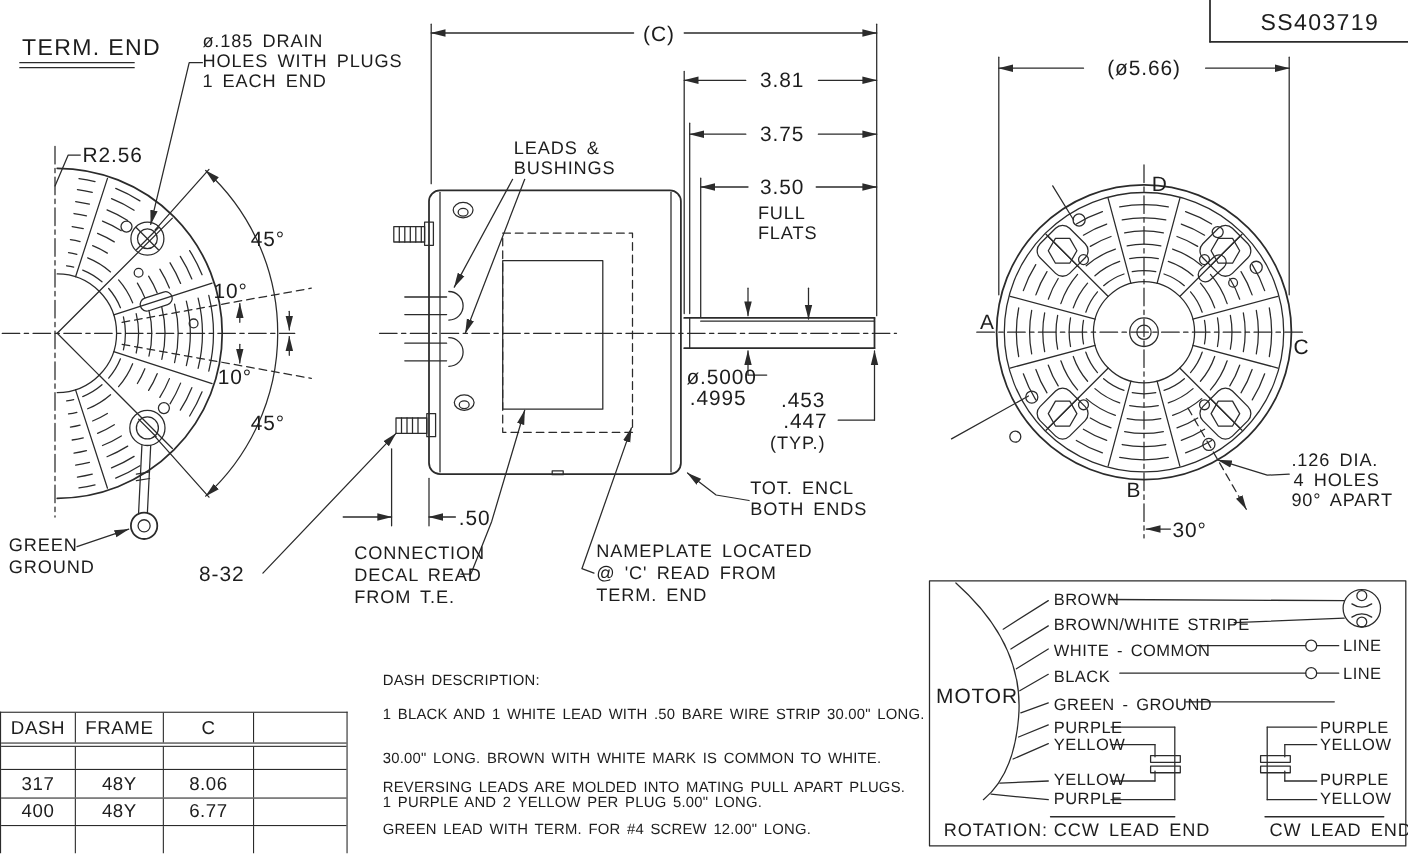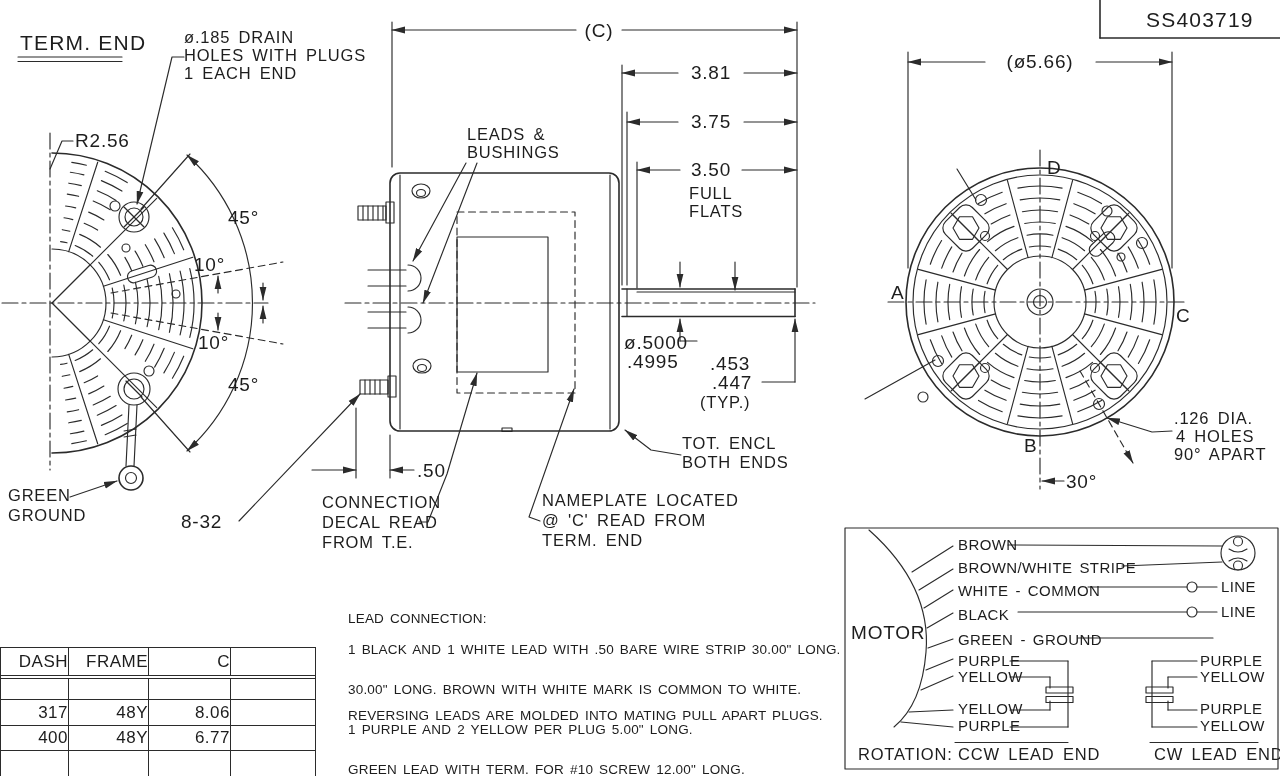--- a/index.html
+++ b/index.html
@@ -15,32 +15,32 @@
   .t17{font-size:16.5px;letter-spacing:.8px;word-spacing:3px}
   .t19{font-size:19px;letter-spacing:.8px;word-spacing:3px}
   .t21{font-size:21px;letter-spacing:1.2px}
   .mid{text-anchor:middle}
 
   .size-table{position:absolute;left:0;top:647px;width:316px;box-sizing:border-box;
       border:1.6px solid #2b2b2b;border-bottom:none;font-size:17px;letter-spacing:.5px}
   .size-table .tr{display:grid;grid-template-columns:68px 80px 82px auto;border-bottom:1.6px solid #2b2b2b}
   .size-table .tr.hd{border-bottom:4.5px double #2b2b2b}
   .size-table .tr.last{border-bottom:none}
-  .size-table .td{border-right:1.6px solid #2b2b2b;text-align:right;overflow:hidden}
+  .size-table .td{border-right:1.6px solid #2b2b2b;text-align:center;overflow:hidden}
   .size-table .td:last-child{border-right:none}
   .size-table .tr.hd .td{height:27px;line-height:27px}
   .size-table .tr.empty1 .td{height:20px}
   .size-table .tr.r1 .td{height:25px;line-height:25px}
   .size-table .tr.r2 .td{height:24px;line-height:24px}
   .size-table .tr.last .td{height:26px}
 
   .leads{position:absolute;left:348px;top:612px;font-size:13.5px;letter-spacing:.2px;
       word-spacing:2px;line-height:14.5px;white-space:nowrap}
   .leads .mb16{margin-bottom:16px}.leads .mb10{margin-bottom:26px}
-  .leads .mb11{margin-bottom:11px}.leads .mb13{margin-bottom:25px}
+  .leads .mb11{margin-bottom:11px}.leads .mb13{margin-bottom:9px}
 </style>
 </head>
 <body>
 
 <div class="page">
 
 <svg id="cad" width="1280" height="776" viewBox="0 0 1280 776">
   <defs>
     <marker id="ah" orient="auto-start-reverse" markerUnits="userSpaceOnUse" markerWidth="14" markerHeight="8" refX="13" refY="4" viewBox="0 0 14 8">
       <path d="M13.5,4 L0,0.6 L0,7.4 Z" fill="#2b2b2b"></path>
@@ -550,25 +550,25 @@
   </div>
   <div class="tr last">
     <div class="td"></div>
     <div class="td"></div>
     <div class="td"></div>
     <div class="td"></div>
   </div>
 </div>
 
 <div class="leads">
-  <div class="mb16">LEAD CONNECTION:</div>
+  <div class="mb16">DASH DESCRIPTION:</div>
   <div class="mb10">1 BLACK AND 1 WHITE LEAD WITH .50 BARE WIRE STRIP 30.00" LONG.</div>
   <div class="mb11">
     <div>30.00" LONG. BROWN WITH WHITE MARK IS COMMON TO WHITE.</div>
   </div>
   <div class="mb13">
     <div>REVERSING LEADS ARE MOLDED INTO MATING PULL APART PLUGS.</div>
     <div>1 PURPLE AND 2 YELLOW PER PLUG 5.00" LONG.</div>
   </div>
-  <div>GREEN LEAD WITH TERM. FOR #10 SCREW 12.00" LONG.</div>
+  <div>GREEN LEAD WITH TERM. FOR #4 SCREW 12.00" LONG.</div>
 </div>
 
 </div>
 
 </body></html>

